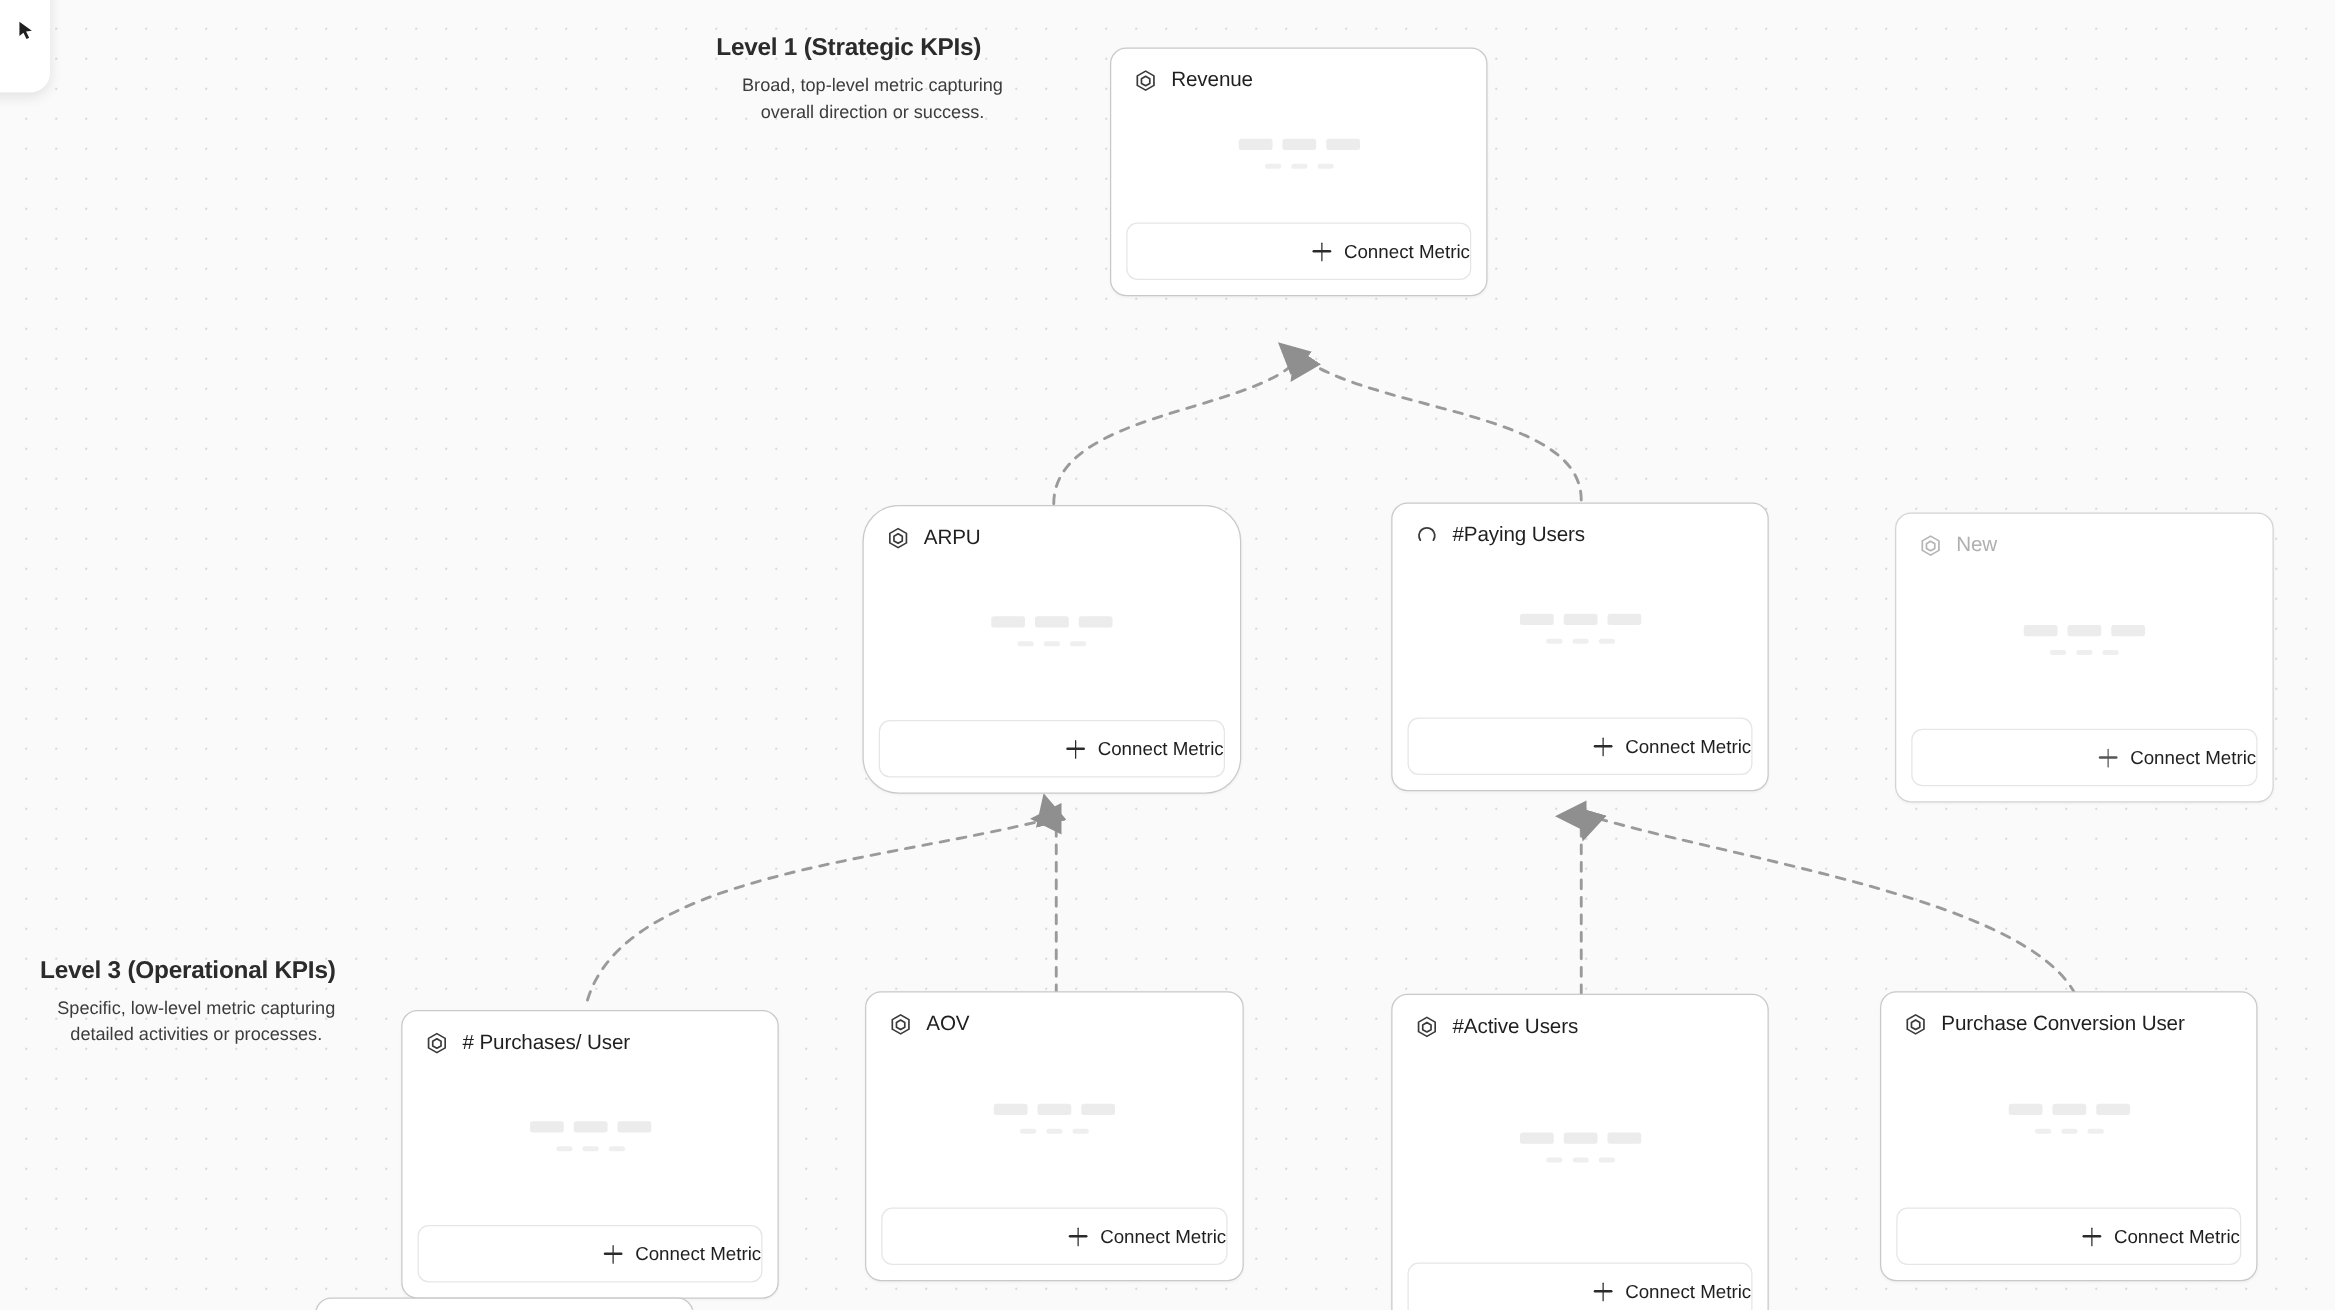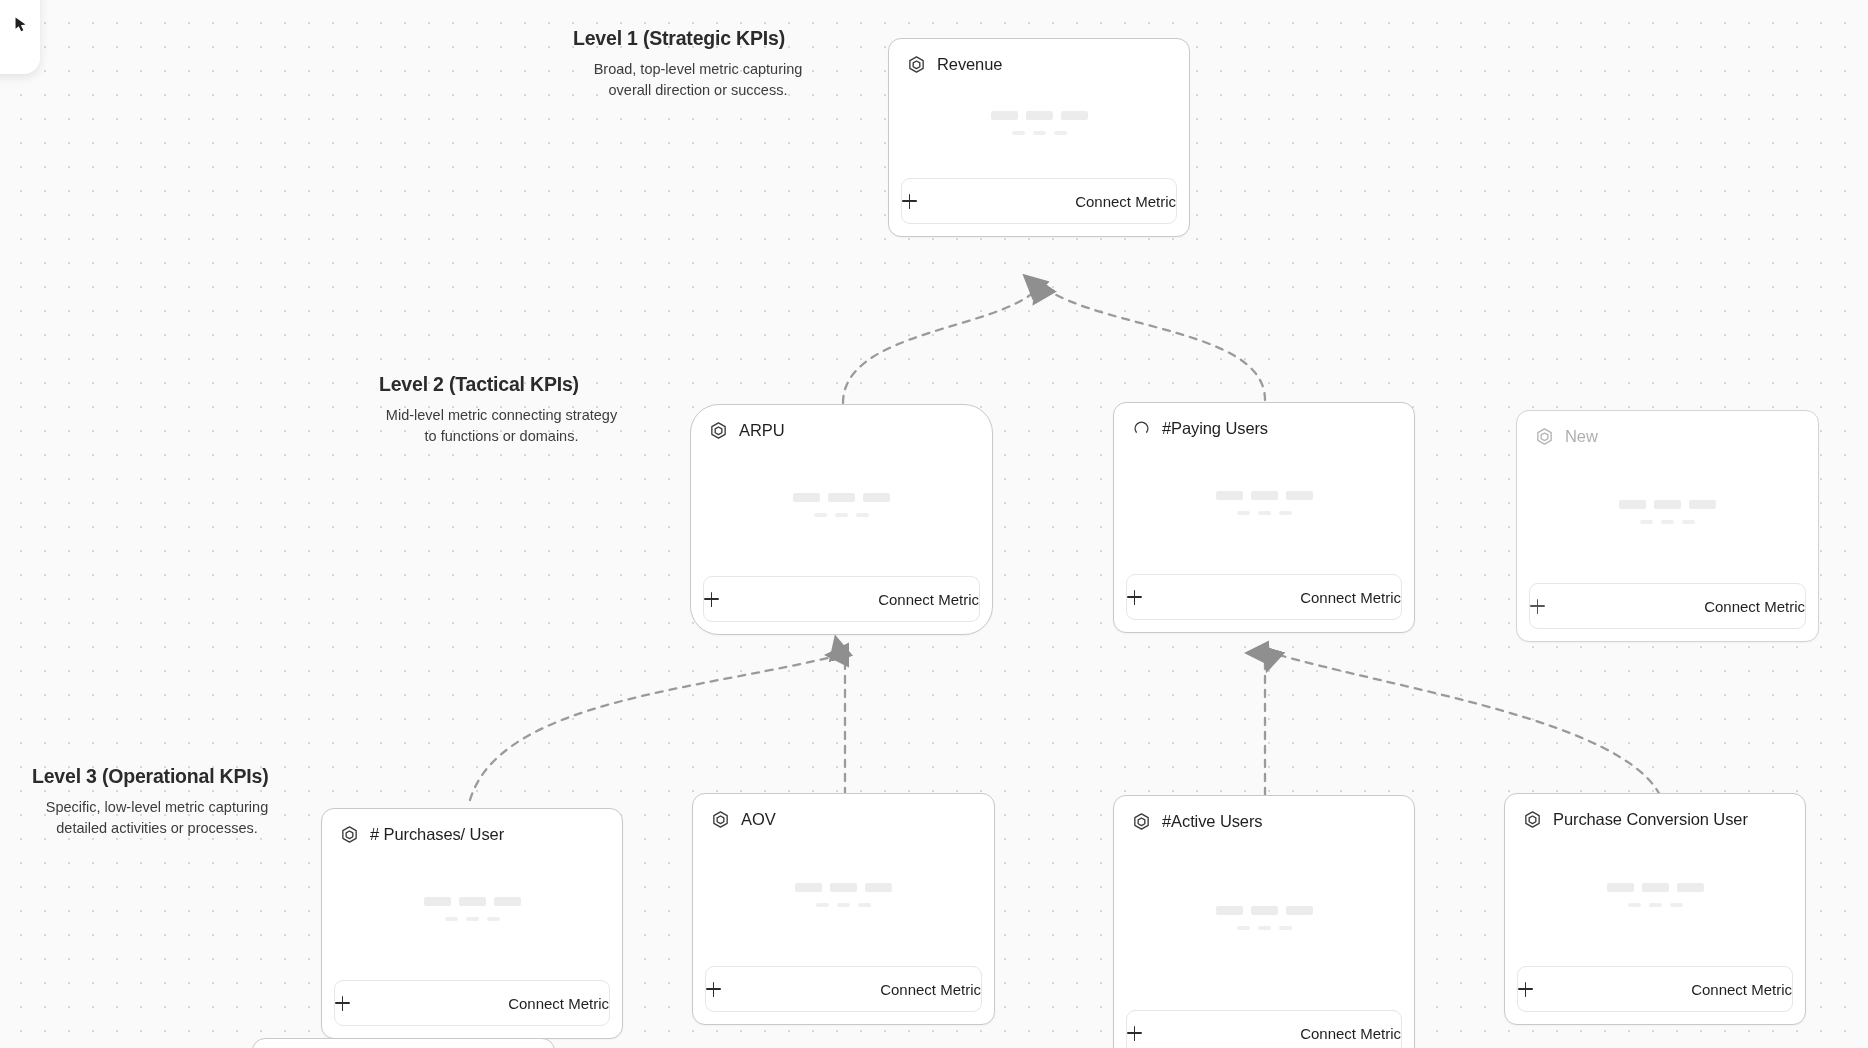--- a/index.html
+++ b/index.html
@@ -128,21 +128,21 @@
 
   
   .connect-btn {
     margin: 0 12px 12px 12px;
     height: 46px;
     border: 1px solid #e6e6e6;
     border-radius: 9px;
     background: #fff;
     display: flex;
     align-items: center;
-    justify-content: space-between;
+    justify-content: flex-end;
     gap: 10px;
     cursor: pointer;
     flex: 0 0 auto;
   }
   .plus-icon {
     width: 15px;
     height: 15px;
     position: relative;
     flex: 0 0 15px;
   }
@@ -221,24 +221,20 @@
         <path d="M5 2 L19 12 L12.5 13 L16 20 L13 21.5 L9.5 14.5 L5 18 Z"></path>
       </svg>
     </span>
   </div>
 
   <div class="level-caption" style="left:573px; top:27px; width:250px;">
     <div class="level-title">Level 1 (Strategic KPIs)</div>
     <div class="level-desc">Broad, top-level metric capturing overall direction or success.</div>
   </div>
 
-  <div class="level-caption" style="left:379px; top:373px; width:245px;">
-    <div class="level-title">Level 2 (Tactical KPIs)</div>
-    <div class="level-desc">Mid-level metric connecting strategy to functions or domains.</div>
-  </div>
 
   <div class="level-caption" style="left:32px; top:765px; width:250px;">
     <div class="level-title">Level 3 (Operational KPIs)</div>
     <div class="level-desc">Specific, low-level metric capturing detailed activities or processes.</div>
   </div>
 
   <div class="card" style="left:888px; top:38px; width:302px; height:199px;">
     <div class="card-head">
       <span class="card-icon">
         <svg viewBox="0 0 24 24" fill="none" stroke="currentColor" stroke-width="1.7" stroke-linejoin="round">

